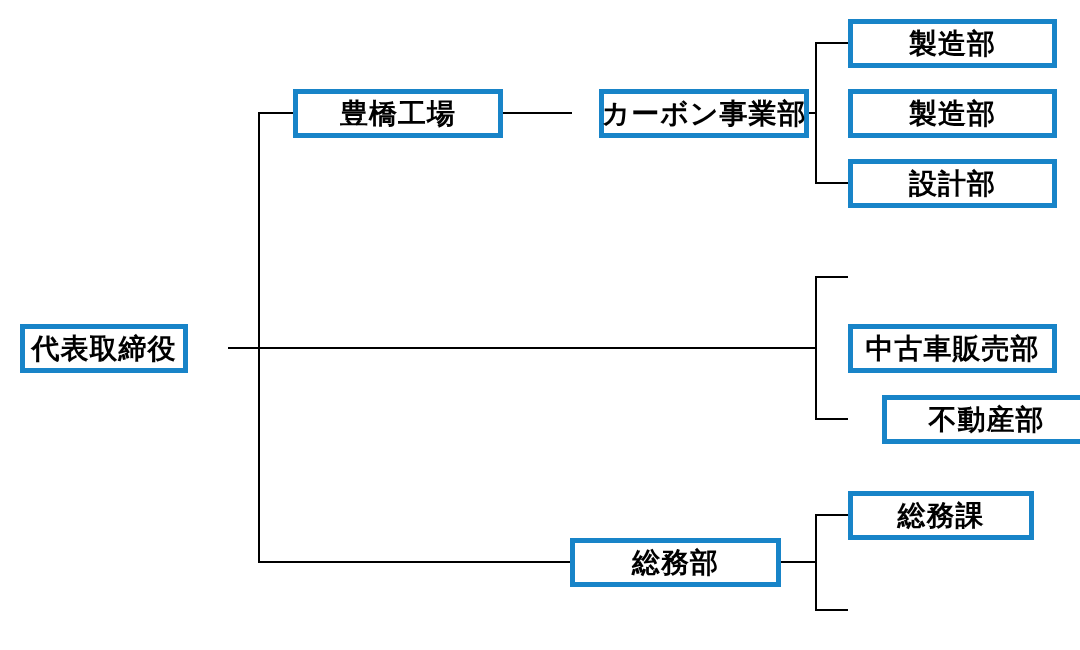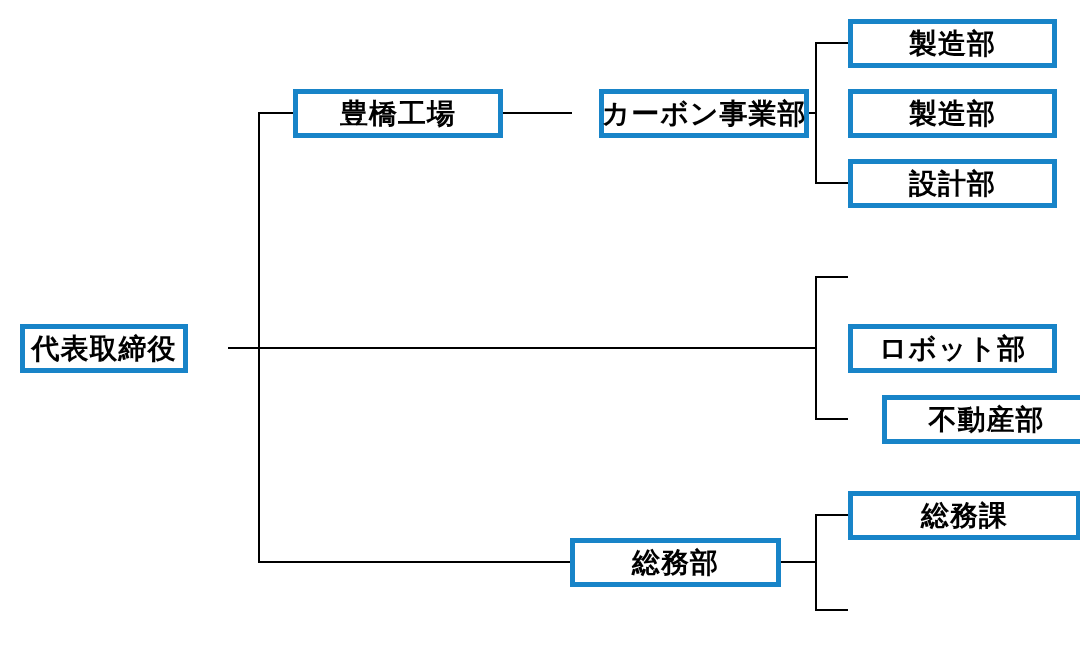--- a/index.html
+++ b/index.html
@@ -67,19 +67,19 @@
 
   <div class="node" style="left:20px;  top:324px; width:168px;">代表取締役</div>
 
   <div class="node" style="left:293px; top:89px;  width:210px;">豊橋工場</div>
   <div class="node" style="left:572px; top:89px;  width:210px;margin-left:27px;">カーボン事業部</div>
 
   <div class="node" style="left:848px; top:19px;  width:209px;">製造部</div>
   <div class="node" style="left:848px; top:89px;  width:209px;">製造部</div>
   <div class="node" style="left:848px; top:159px; width:209px;">設計部</div>
 
-  <div class="node" style="left:848px; top:324px; width:209px;">ロボット部</div>
+  <div class="node" style="left:848px; top:324px; width:209px;">中古車販売部</div>
   <div class="node" style="left:848px; top:395px; width:209px;margin-left:34px;">不動産部</div>
 
   <div class="node" style="left:570px; top:538px; width:211px;">総務部</div>
-  <div class="node" style="left:848px; top:491px; width:233px;">総務課</div>
+  <div class="node" style="left:848px; top:491px; width:186px;">総務課</div>
 
 </div>
 
 </body></html>

